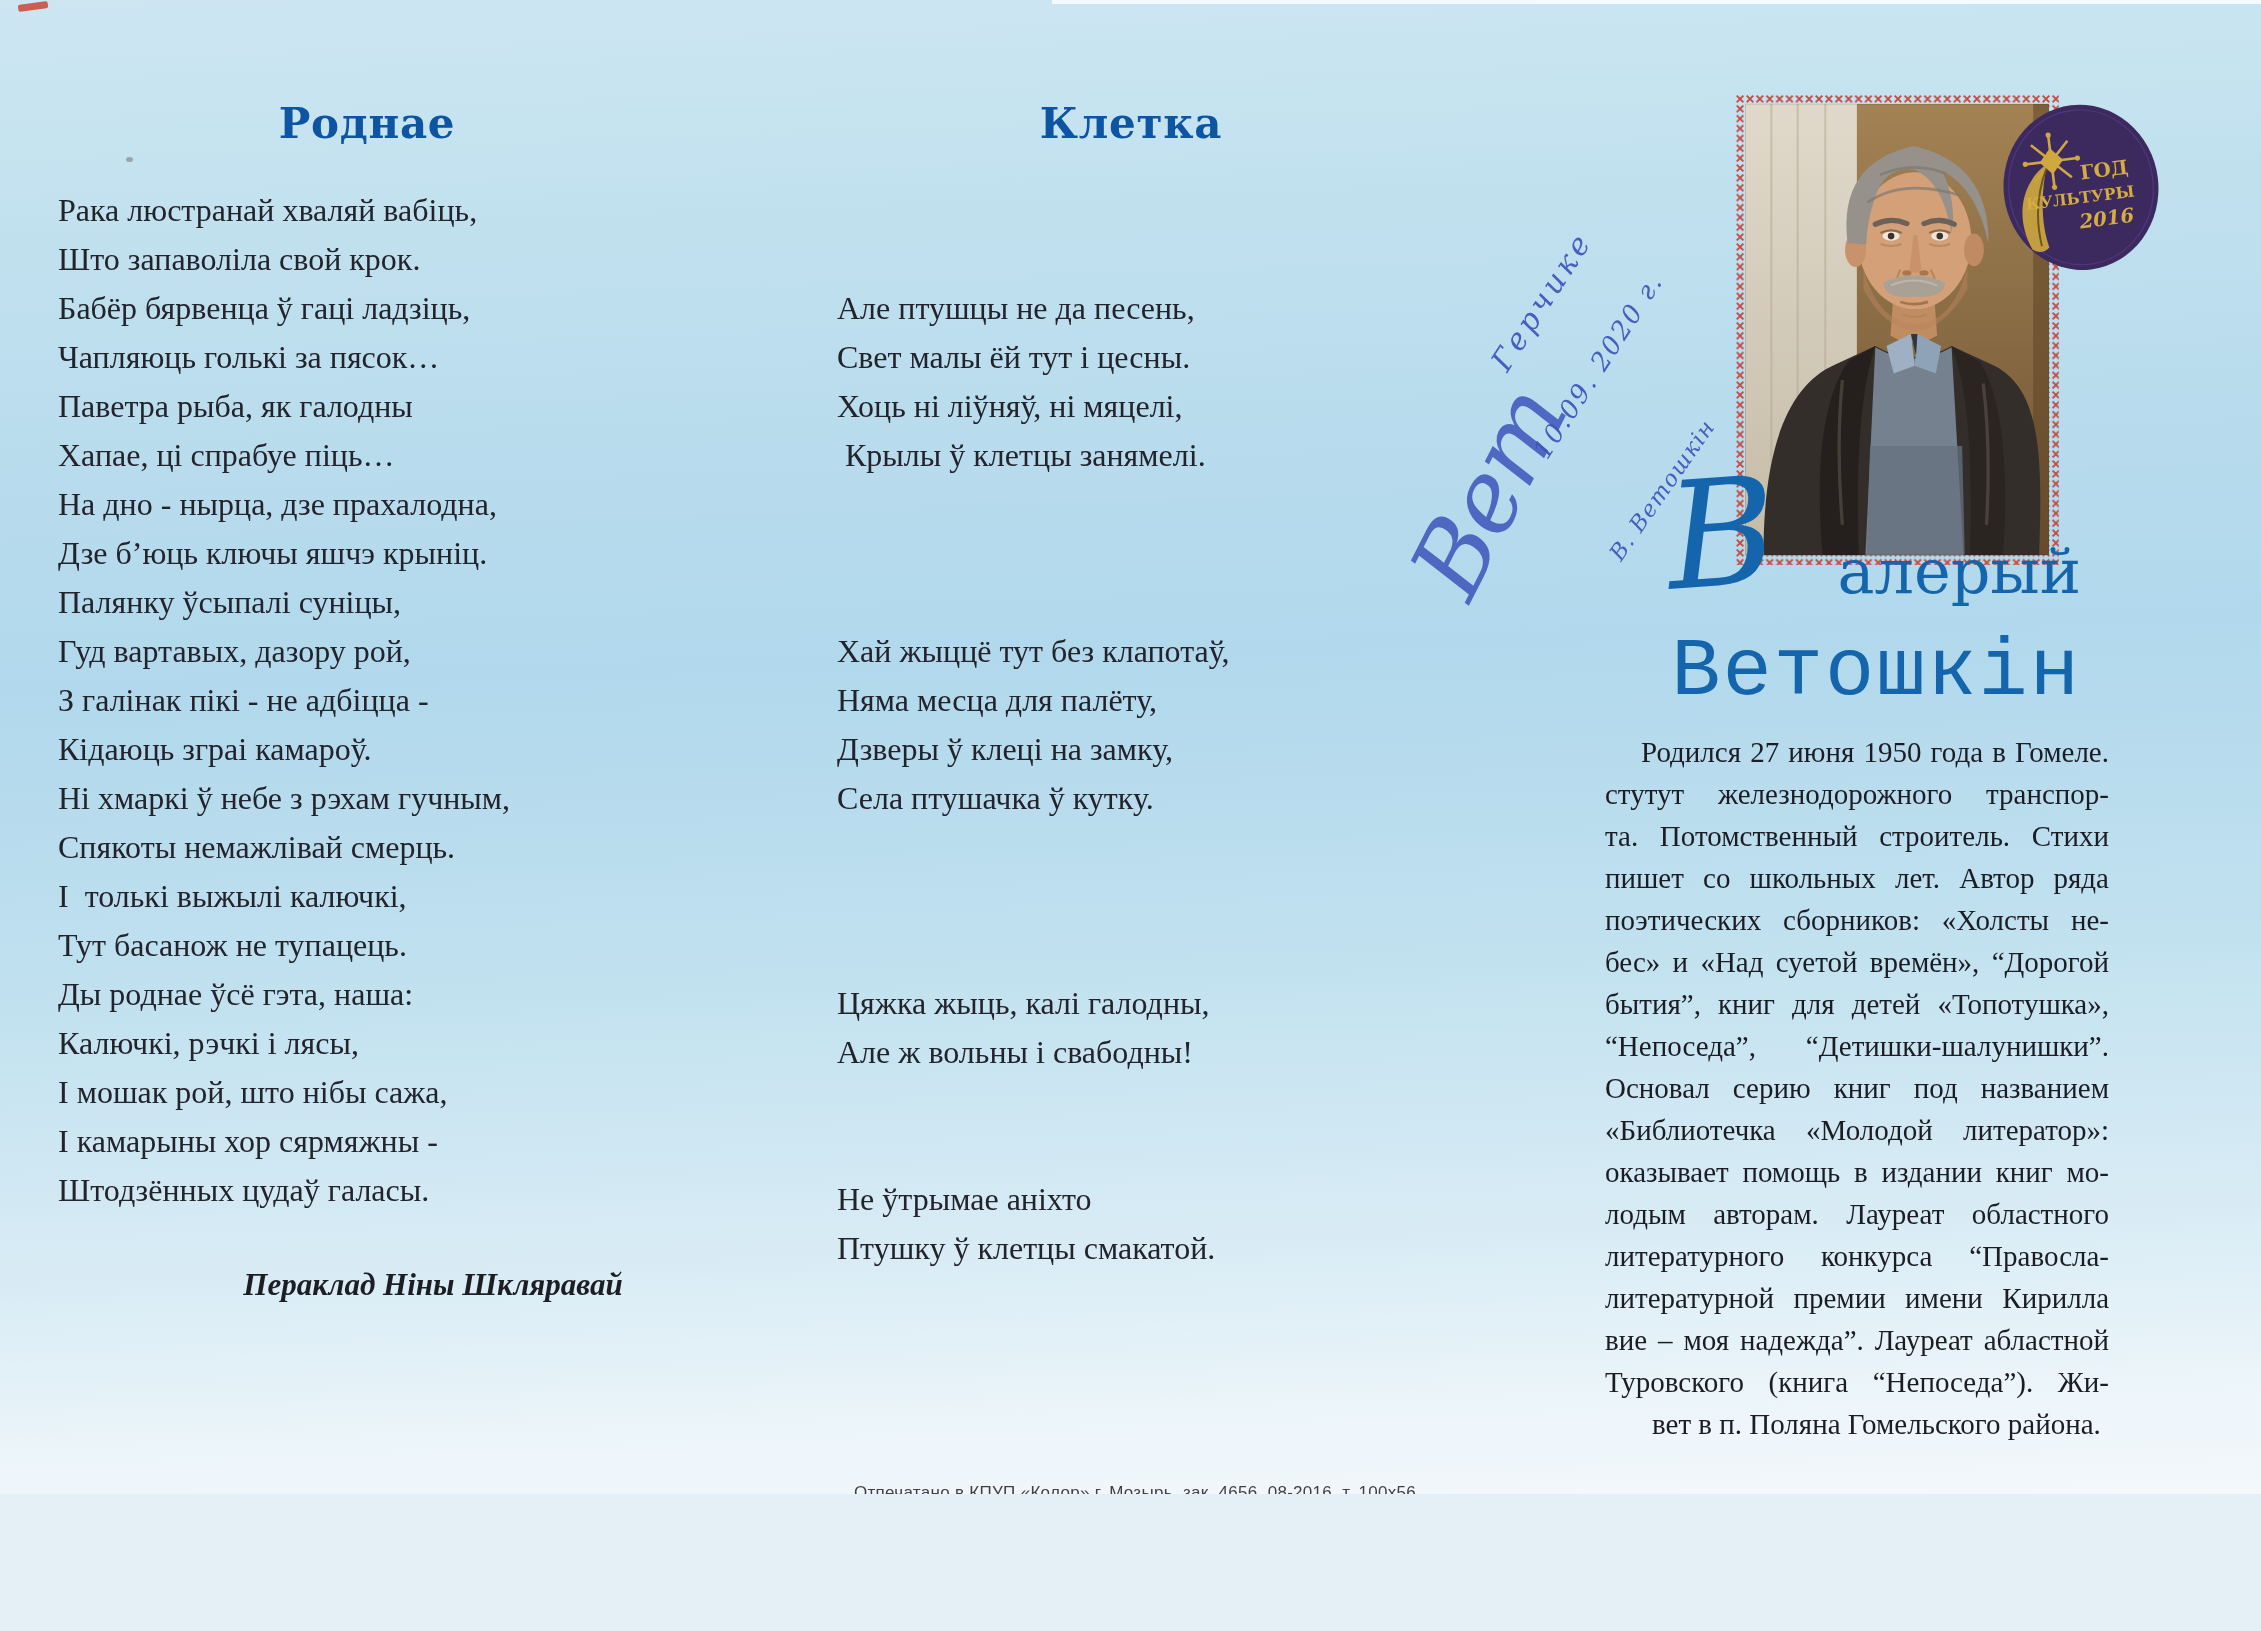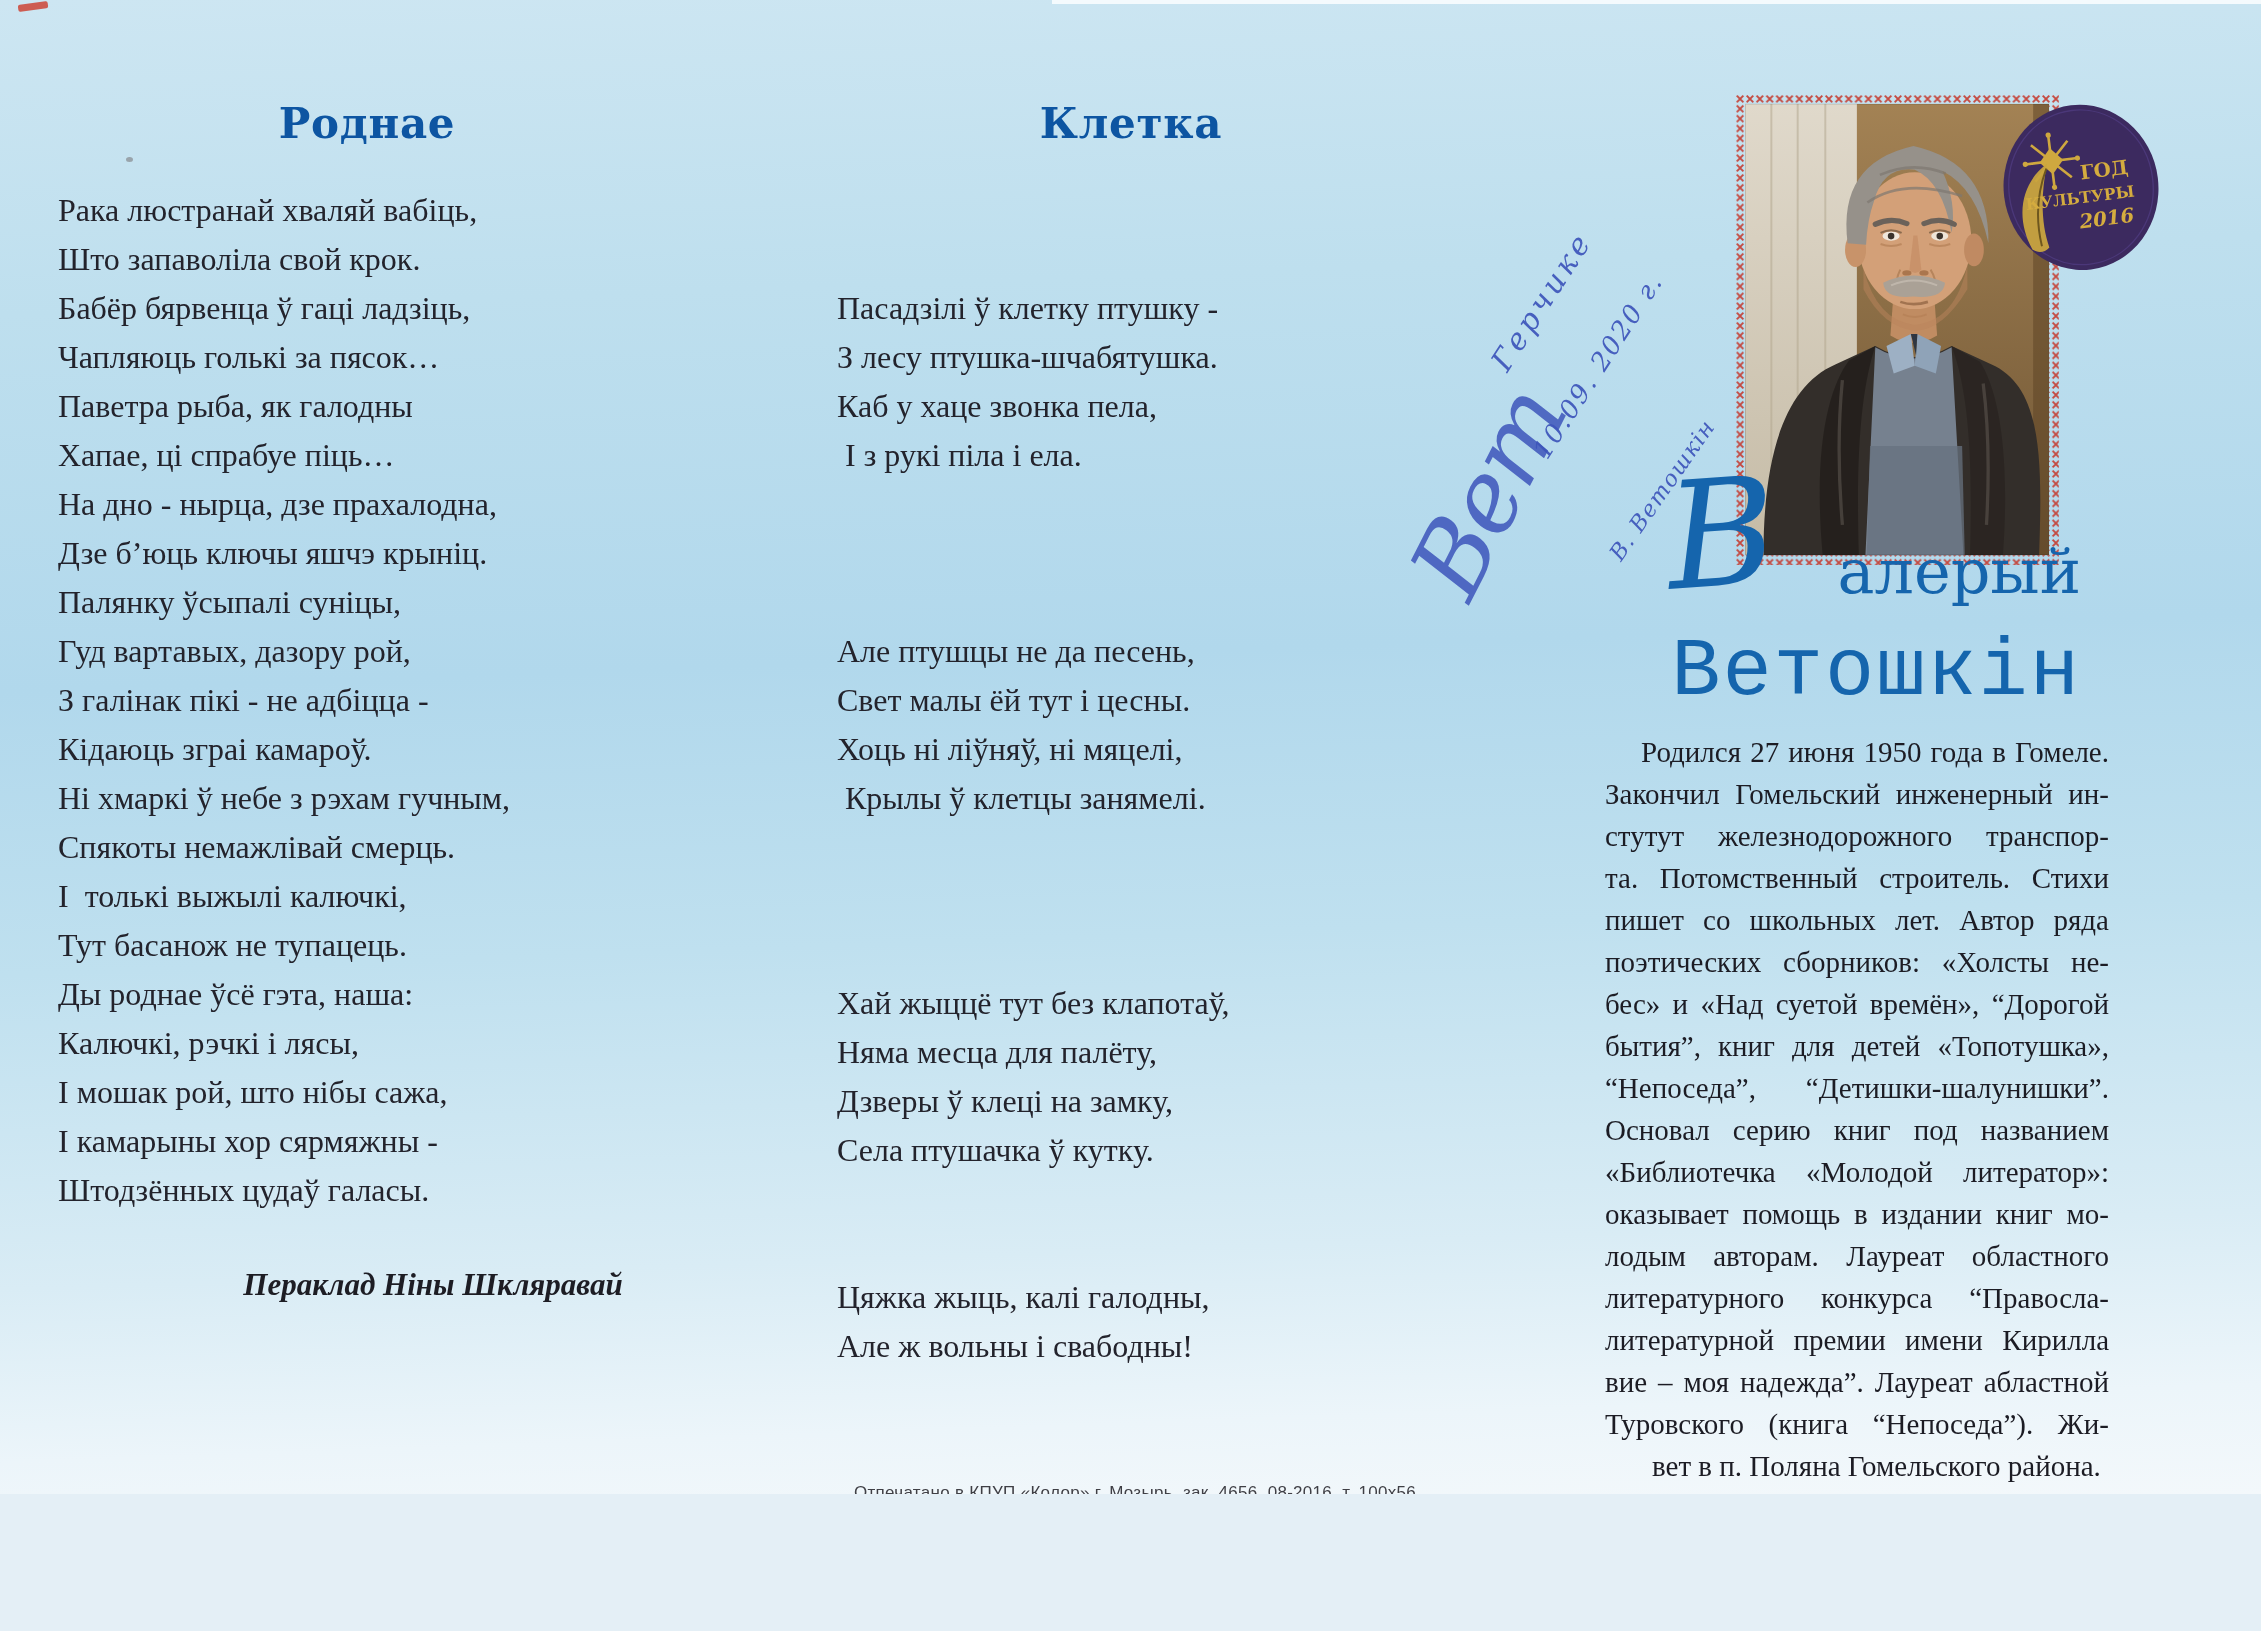--- a/index.html
+++ b/index.html
@@ -54,21 +54,20 @@
   <div class="artifact" id="art-bottom-blue"></div>
   <div class="artifact" id="art-bottom-white"></div>
   <div class="artifact" id="art-top-white"></div>
 
   <div class="poem-title" id="title-rodnae">Роднае</div>
   <div class="poem" id="poem1"><div class="poem-line">Рака люстранай хваляй вабіць,</div><div class="poem-line">Што запаволіла свой крок.</div><div class="poem-line">Бабёр бярвенца ў гаці ладзіць,</div><div class="poem-line">Чапляюць голькі за пясок…</div><div class="poem-line">Паветра рыба, як галодны</div><div class="poem-line">Хапае, ці спрабуе піць…</div><div class="poem-line">На дно - нырца, дзе прахалодна,</div><div class="poem-line">Дзе б’юць ключы яшчэ крыніц.</div><div class="poem-line">Палянку ўсыпалі суніцы,</div><div class="poem-line">Гуд вартавых, дазору рой,</div><div class="poem-line">З галінак пікі - не адбіцца -</div><div class="poem-line">Кідаюць зграі камароў.</div><div class="poem-line">Ні хмаркі ў небе з рэхам гучным,</div><div class="poem-line">Спякоты немажлівай смерць.</div><div class="poem-line">І  толькі выжылі калючкі,</div><div class="poem-line">Тут басанож не тупацець.</div><div class="poem-line">Ды роднае ўсё гэта, наша:</div><div class="poem-line">Калючкі, рэчкі і лясы,</div><div class="poem-line">І мошак рой, што нібы сажа,</div><div class="poem-line">І камарыны хор сярмяжны -</div><div class="poem-line">Штодзённых цудаў галасы.</div></div>
   <div class="translator">Пераклад Ніны Шкляравай</div>
 
   <div class="poem-title" id="title-kletka">Клетка</div>
   <div class="poem" id="poem2">
-    <div class="stanza"><div class="poem-line">Пасадзілі ў клетку птушку -</div><div class="poem-line">З лесу птушка-шчабятушка.</div><div class="poem-line">Каб у хаце звонка пела,</div><div class="poem-line"> І з рукі піла і ела.</div></div>
     <div class="stanza"><div class="poem-line">Але птушцы не да песень,</div><div class="poem-line">Свет малы ёй тут і цесны.</div><div class="poem-line">Хоць ні ліўняў, ні мяцелі,</div><div class="poem-line"> Крылы ў клетцы занямелі.</div></div>
     <div class="stanza"><div class="poem-line">Хай жыццё тут без клапотаў,</div><div class="poem-line">Няма месца для палёту,</div><div class="poem-line">Дзверы ў клеці на замку,</div><div class="poem-line">Села птушачка ў кутку.</div></div>
     <div class="stanza"><div class="poem-line">Цяжка жыць, калі галодны,</div><div class="poem-line">Але ж вольны і свабодны!</div></div>
     <div class="stanza"><div class="poem-line">Не ўтрымае аніхто</div><div class="poem-line">Птушку ў клетцы смакатой.</div></div>
   </div>
 
   <div class="imprint">Отпечатано в КПУП «Колор» г. Мозырь, зак. 4656, 08-2016, т. 100х56.</div>
 
   <div class="photo-frame">
     <svg width="324" height="471" viewBox="0 0 492 716">
@@ -171,21 +170,20 @@
   <div class="hw" id="hw-date">10.09. 2020 г.</div>
   <div class="hw" id="hw-flourish">Вет</div>
   <div class="hw" id="hw-signature">В. Ветошкін</div>
 
   <div class="name-part" id="name-cap">В</div>
   <div class="name-part" id="name-rest">алерый</div>
   <div class="name-part" id="name-last">Ветошкін</div>
 
   <div class="bio">
       <div class="bio-line">Родился 27 июня 1950 года в Гомеле.</div>
-      <div class="bio-line">Закончил Гомельский инженерный ин-</div>
       <div class="bio-line">стутут железнодорожного транспор-</div>
       <div class="bio-line">та. Потомственный строитель. Стихи</div>
       <div class="bio-line">пишет со школьных лет. Автор ряда</div>
       <div class="bio-line">поэтических сборников: «Холсты не-</div>
       <div class="bio-line">бес» и «Над суетой времён», “Дорогой</div>
       <div class="bio-line">бытия”, книг для детей «Топотушка»,</div>
       <div class="bio-line">“Непоседа”, “Детишки-шалунишки”.</div>
       <div class="bio-line">Основал серию книг под названием</div>
       <div class="bio-line">«Библиотечка «Молодой литератор»:</div>
       <div class="bio-line">оказывает помощь в издании книг мо-</div>

